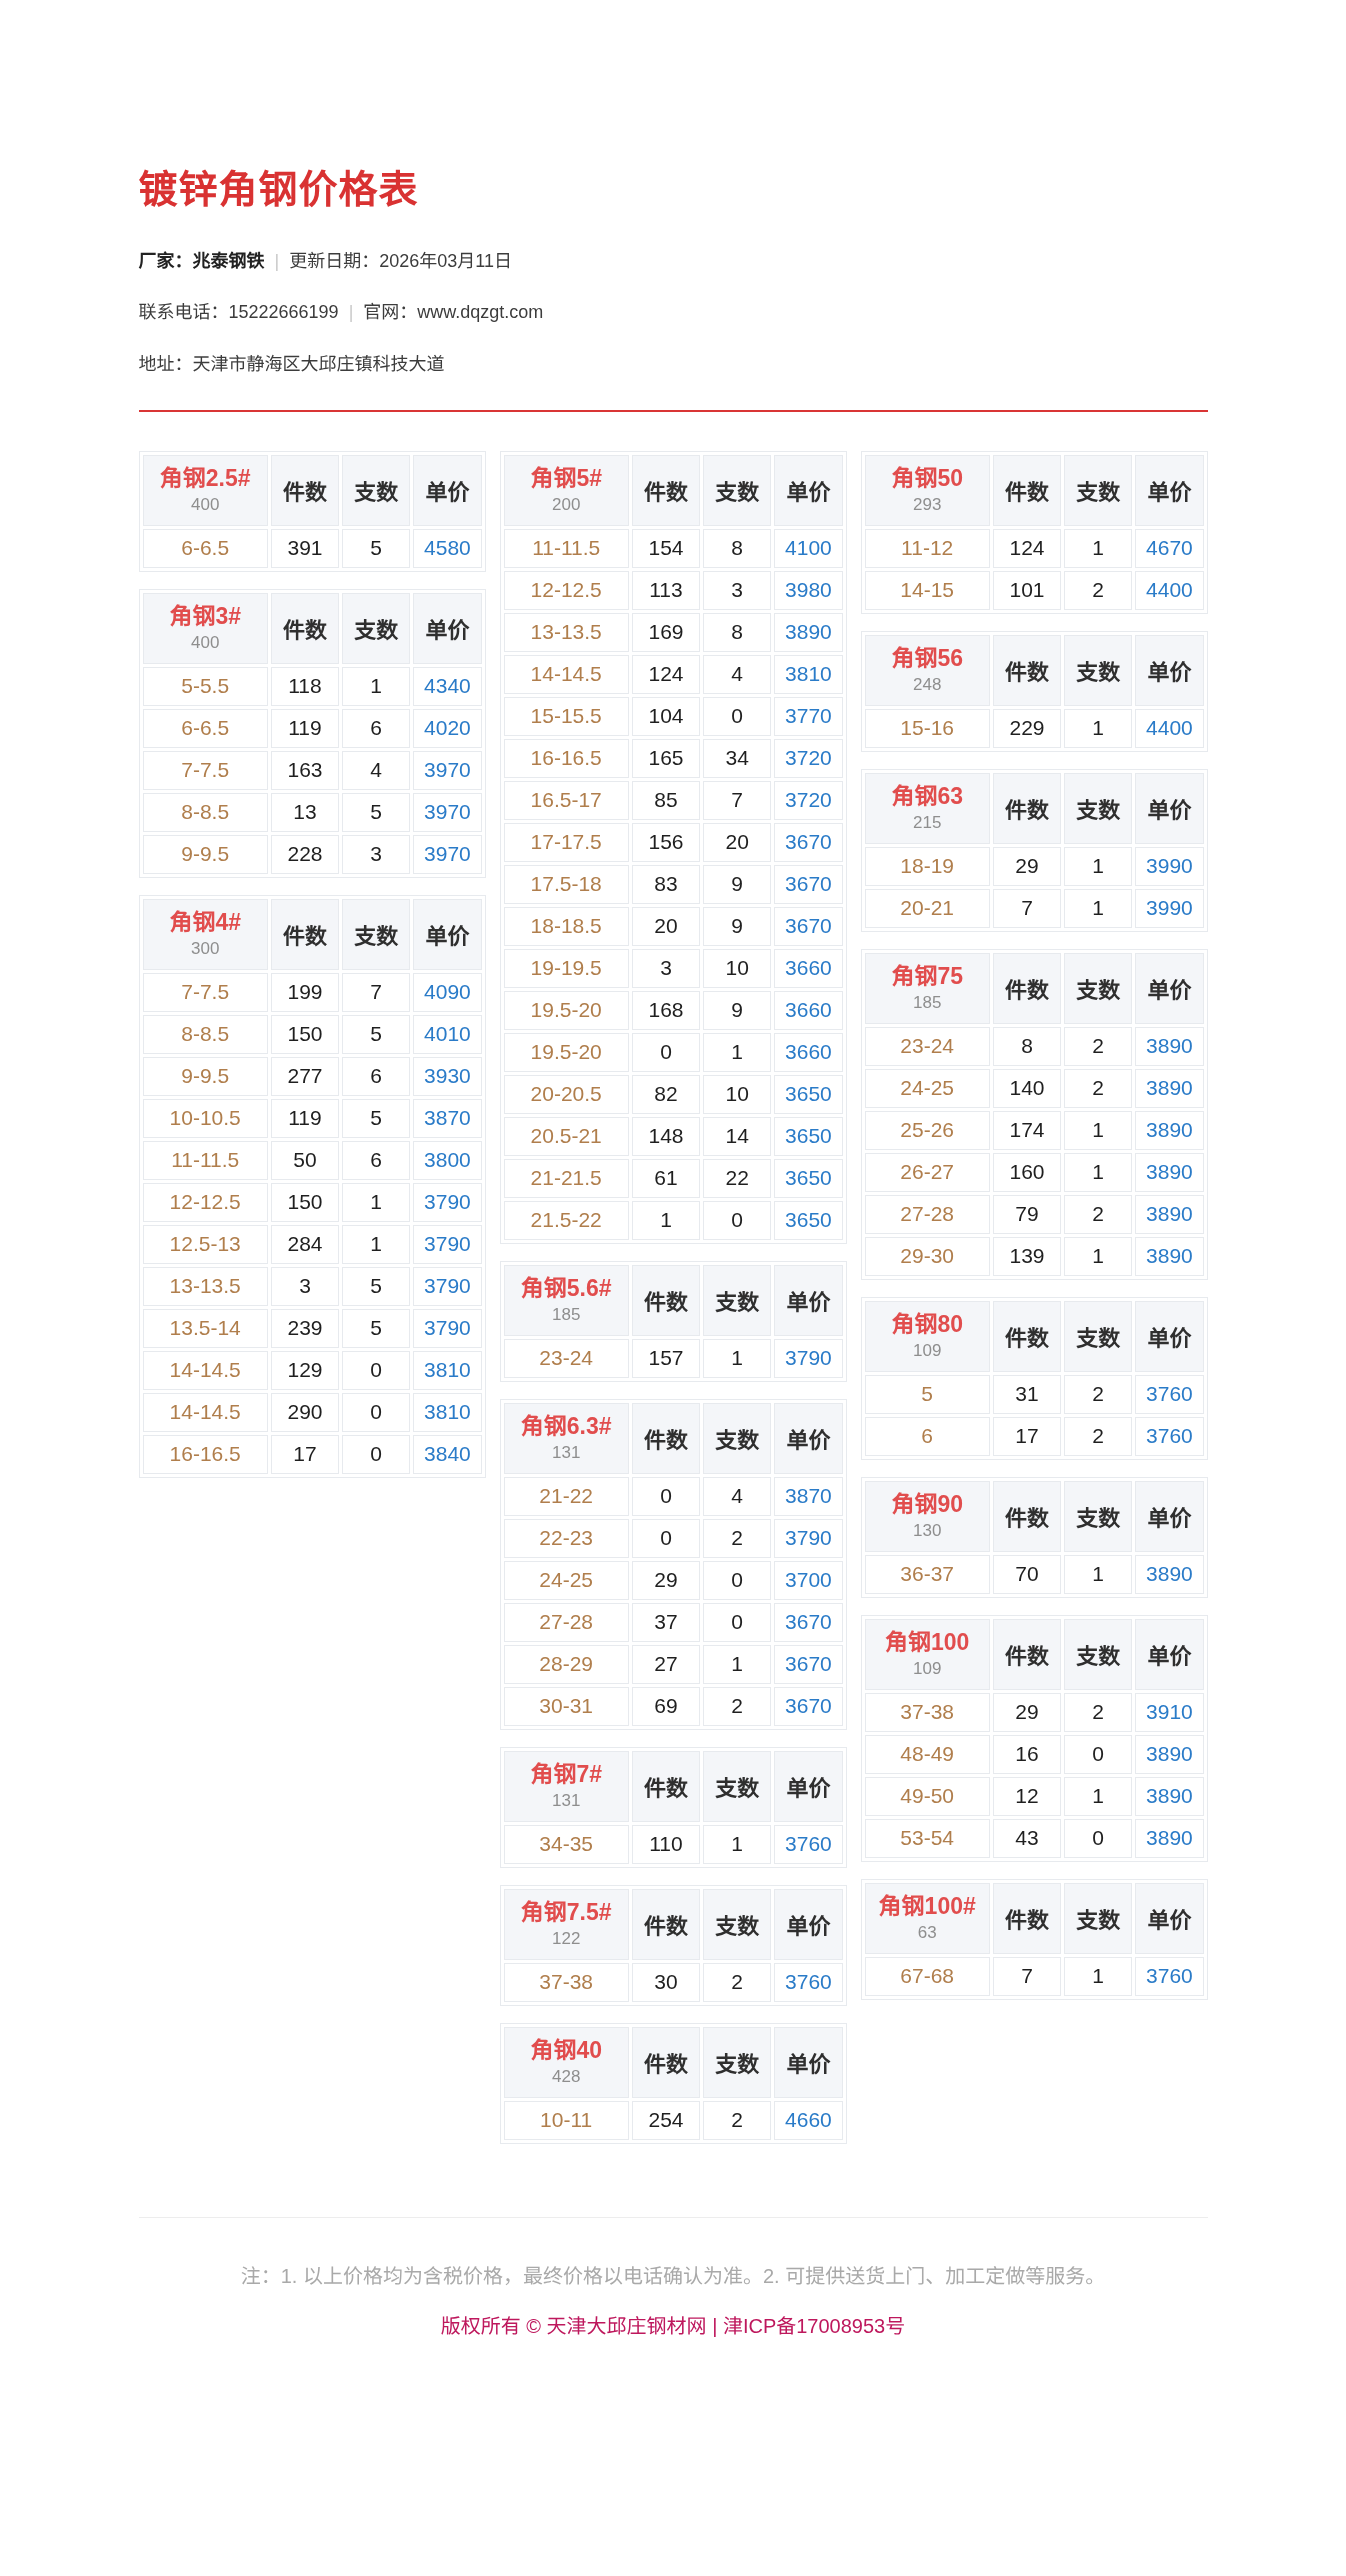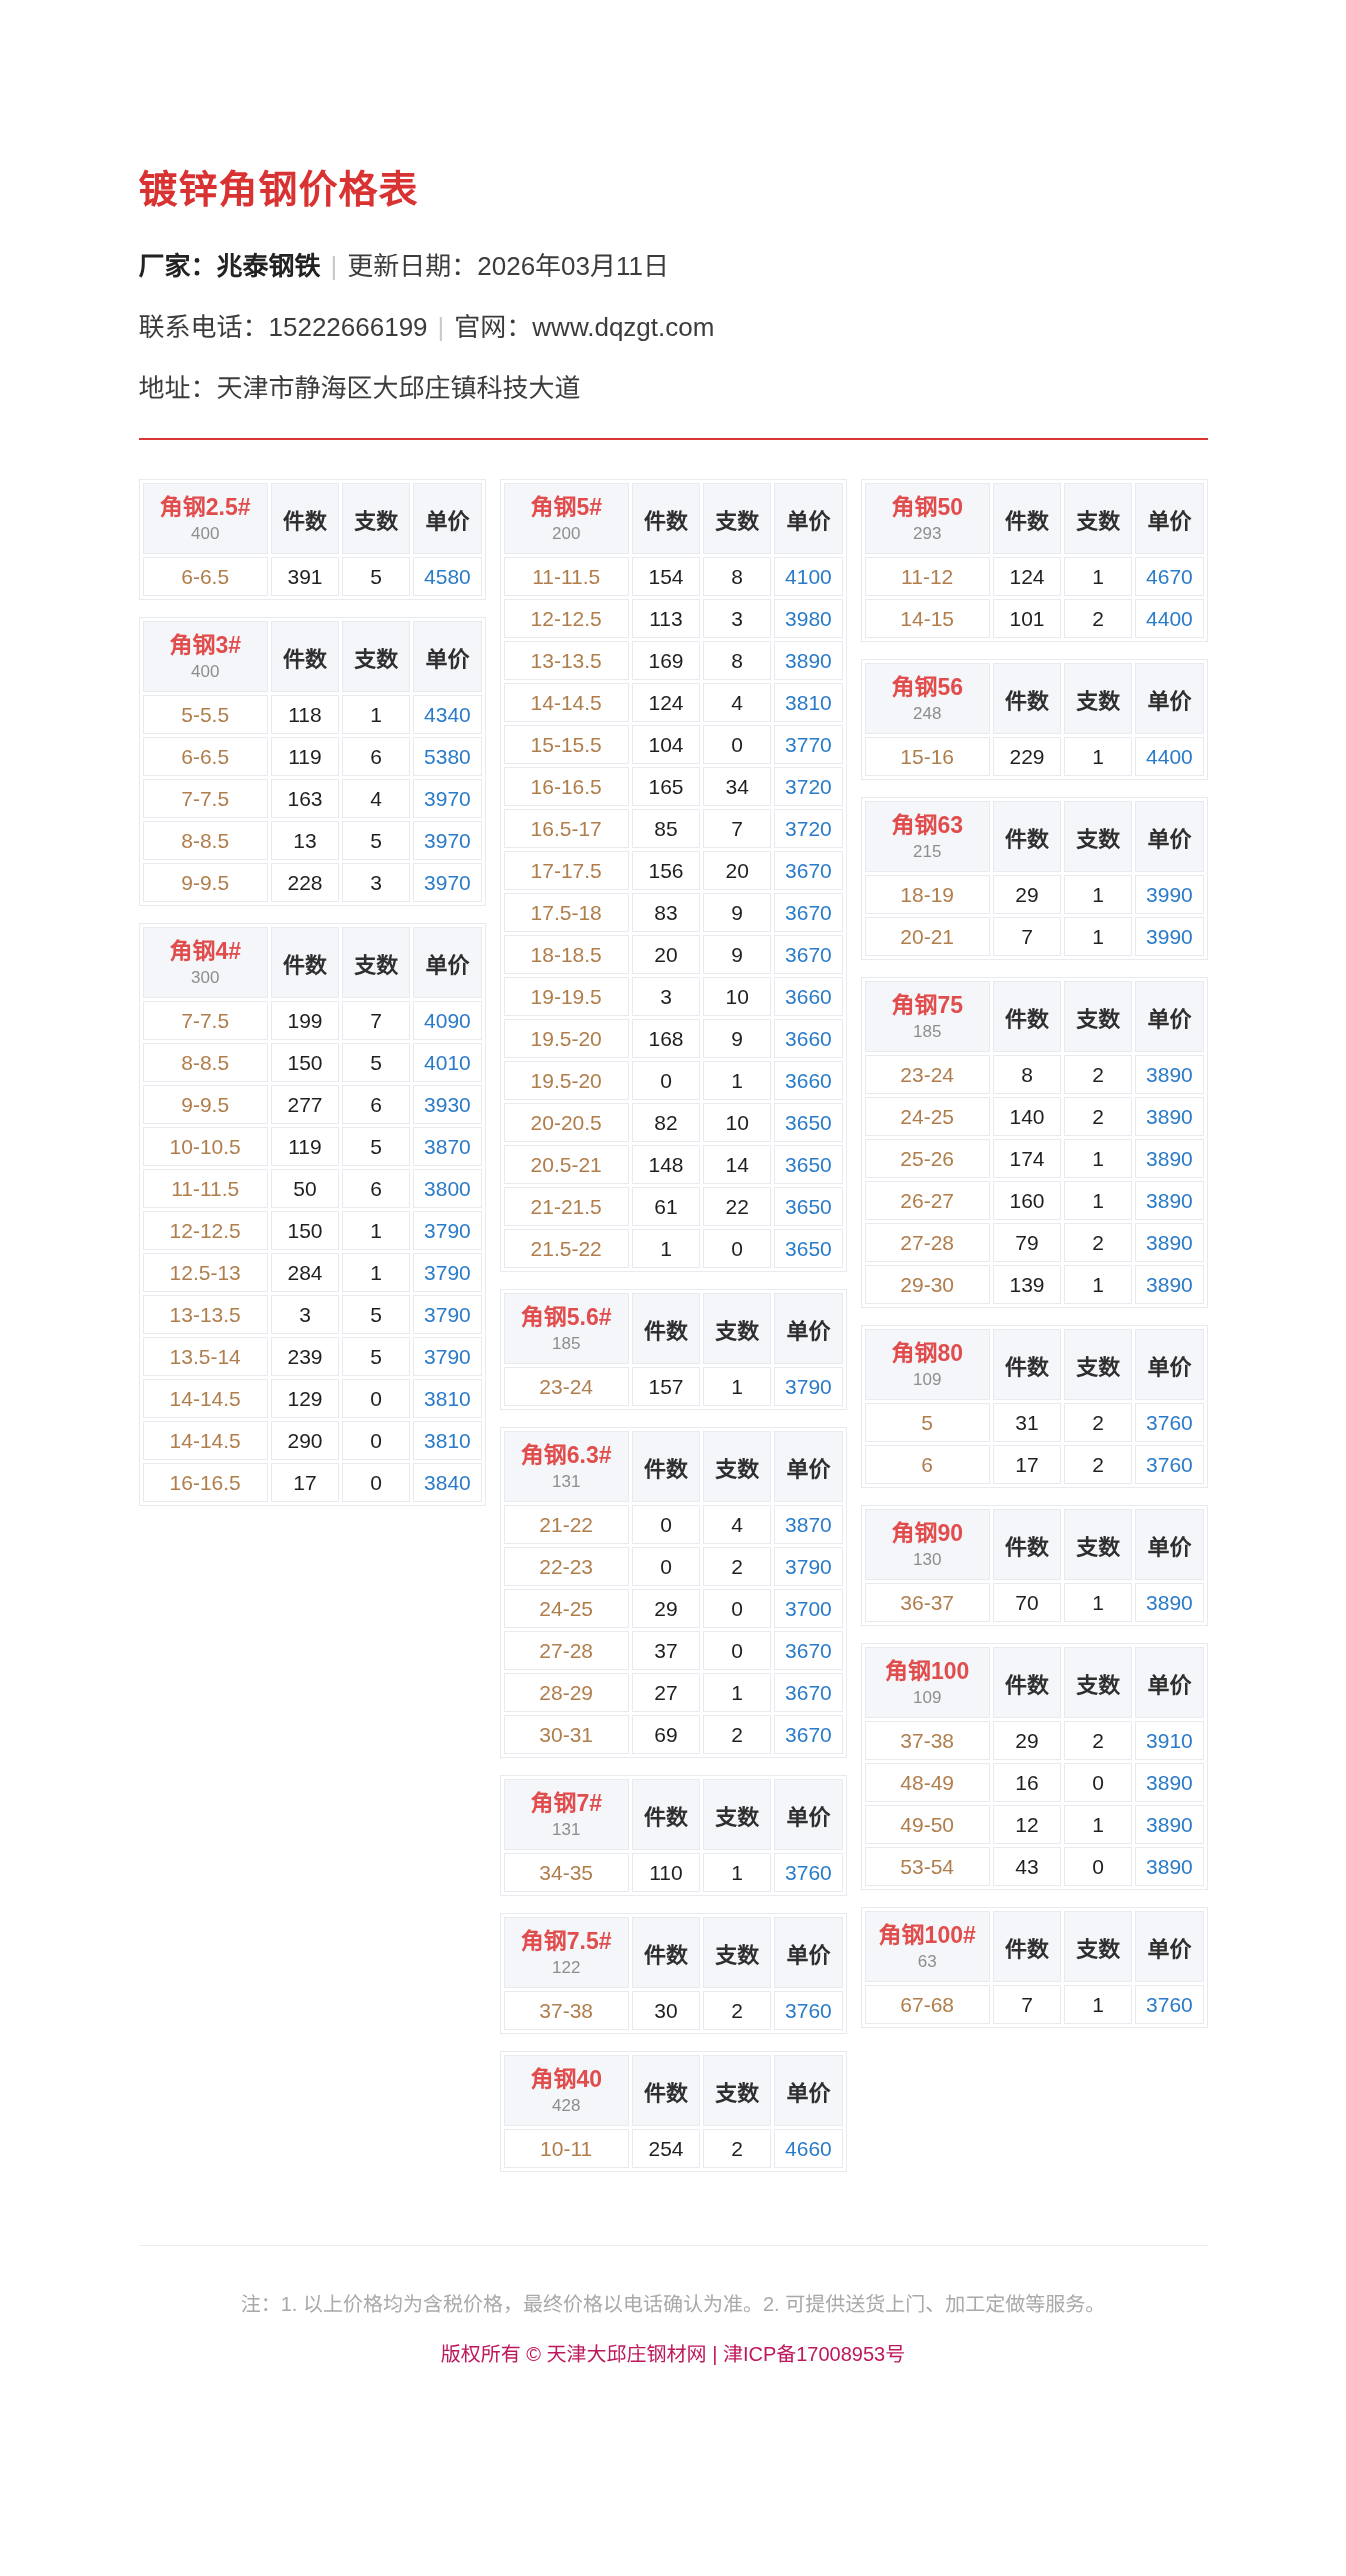--- a/index.html
+++ b/index.html
@@ -16,21 +16,21 @@
   .content { padding: 0 86px; }
   .page-title {
     margin-top: 150px;
     font-size: 39px;
     line-height: 1.25;
     font-weight: bold;
     color: #d93232;
     letter-spacing: 1px;
   }
   .meta { margin-top: 36px; }
-  .meta-line { font-size: 26px; color: #3c3c3c; margin-top: 30px; line-height: 1.2; }
+  .meta-line { font-size: 18px; color: #3c3c3c; margin-top: 30px; line-height: 1.2; }
   .meta-line:first-child { margin-top: 0; }
   .meta-bold { font-weight: bold; color: #222; }
   .meta-sep { color: #c9c9c9; margin: 0 10px; }
   .red-rule { height: 2px; background: #d93535; margin-top: 34px; }
   .grid { display: flex; gap: 14px; margin-top: 39px; align-items: flex-start; }
   .tcol { width: 384px; display: flex; flex-direction: column; gap: 17px; }
   table.price-table {
     width: 100%;
     border-collapse: separate;
     border-spacing: 3px;
@@ -121,21 +121,21 @@
               <tr>
                 <td class="range">5-5.5</td>
                 <td class="num">118</td>
                 <td class="num">1</td>
                 <td class="price">4340</td>
               </tr>
               <tr>
                 <td class="range">6-6.5</td>
                 <td class="num">119</td>
                 <td class="num">6</td>
-                <td class="price">5380</td>
+                <td class="price">4020</td>
               </tr>
               <tr>
                 <td class="range">7-7.5</td>
                 <td class="num">163</td>
                 <td class="num">4</td>
                 <td class="price">3970</td>
               </tr>
               <tr>
                 <td class="range">8-8.5</td>
                 <td class="num">13</td>

